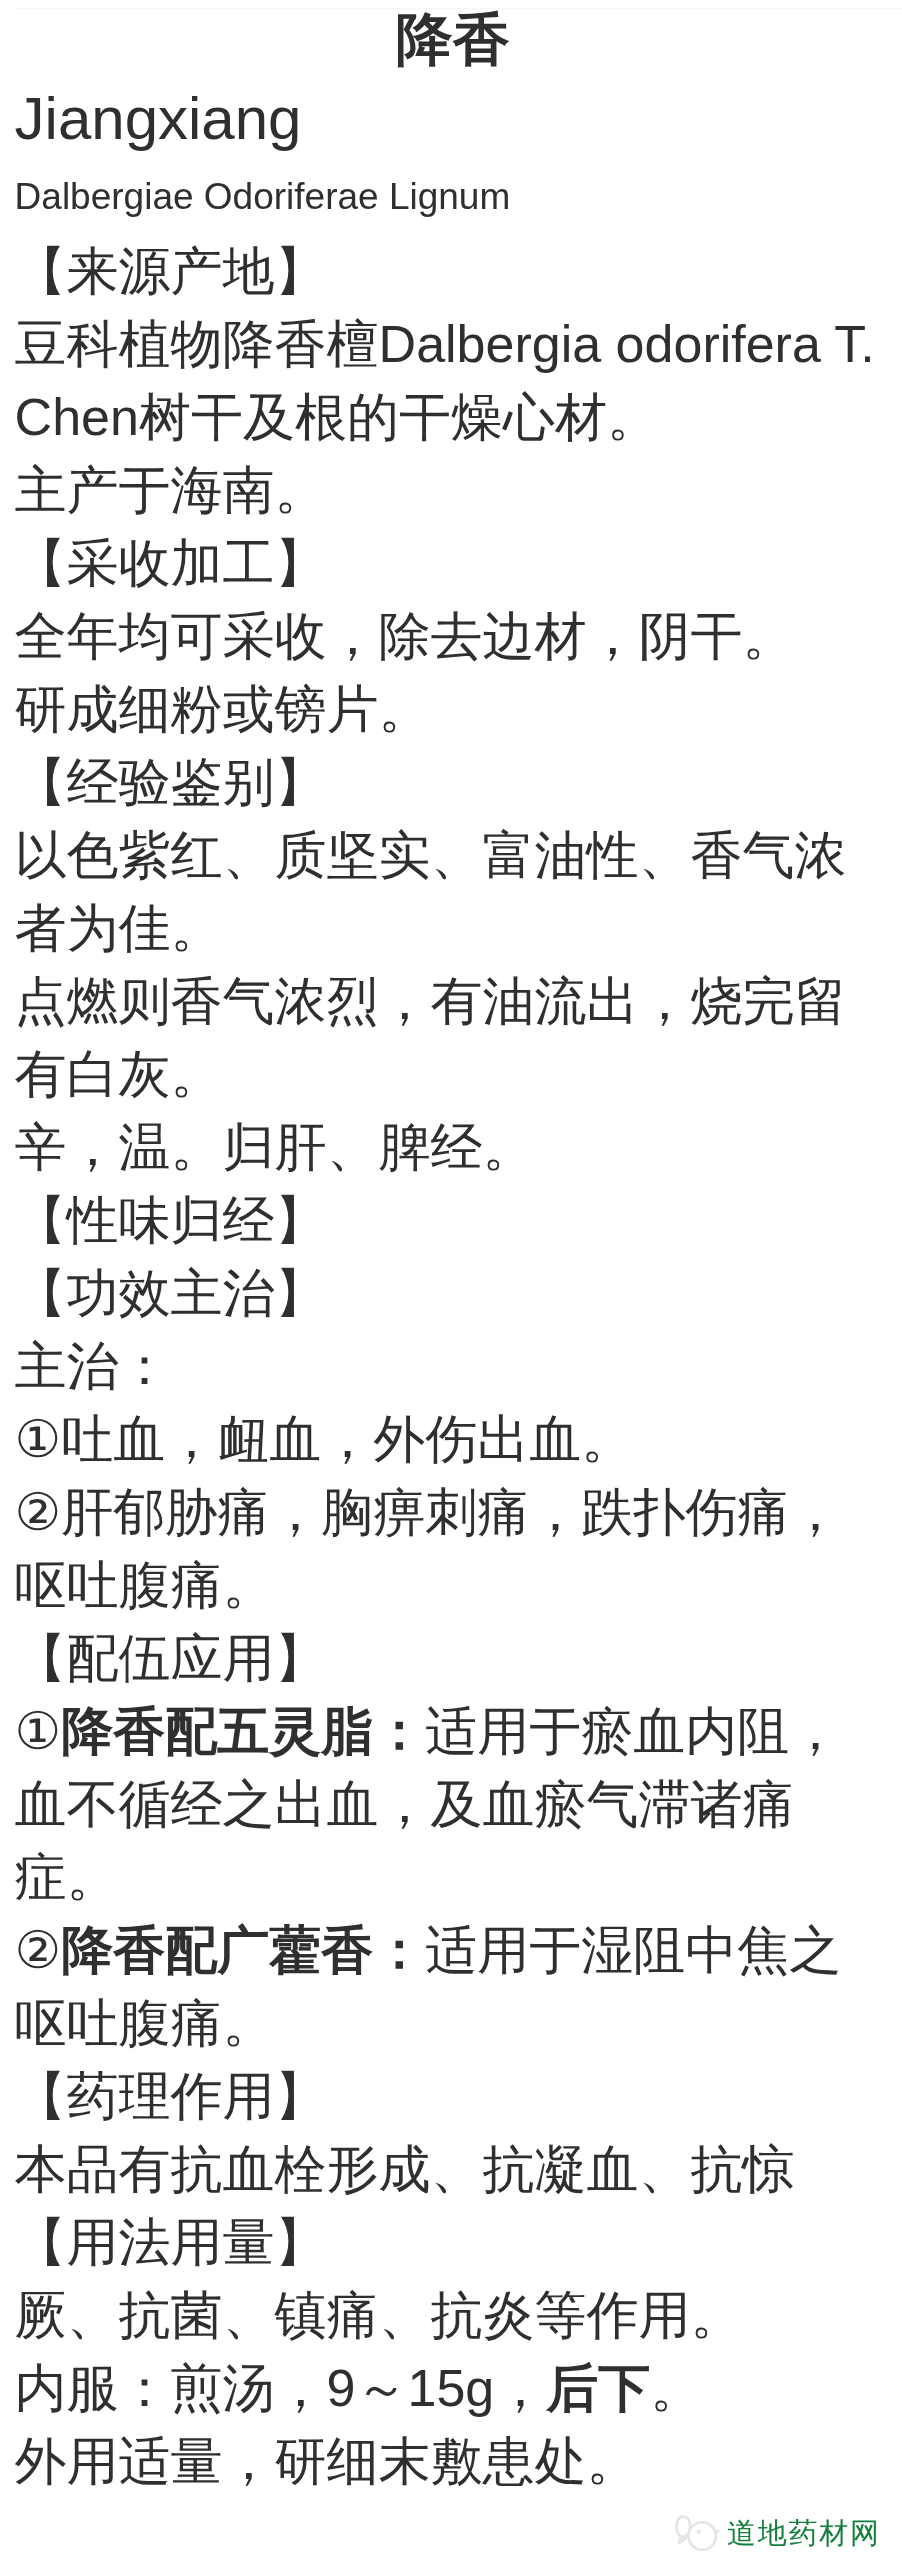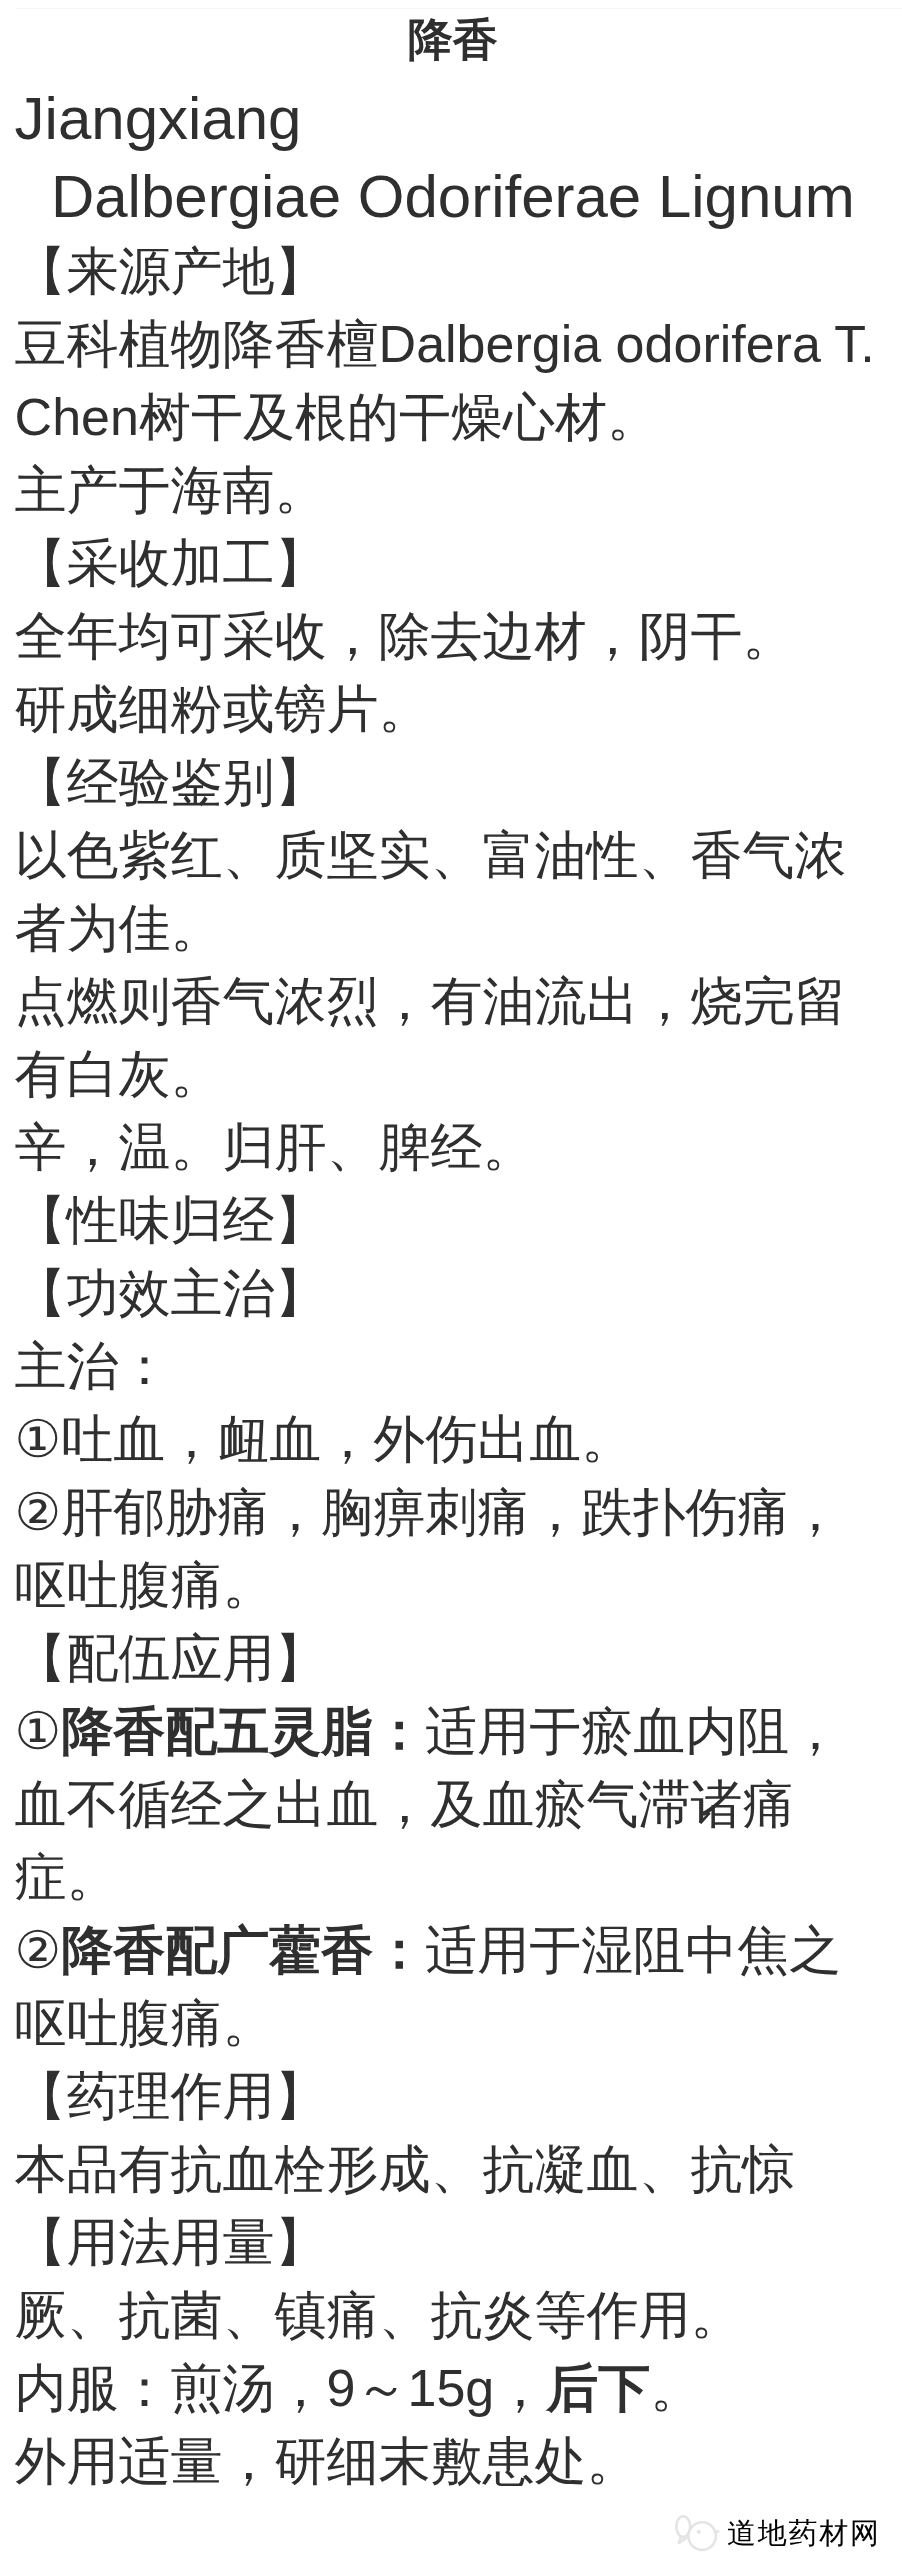--- a/index.html
+++ b/index.html
@@ -7,30 +7,30 @@
     width:903px;height:2576px;
     background:#ffffff;
     font-family:"Liberation Sans","DejaVu Sans",sans-serif;
     color:#2f2f2f;
     position:relative;
     overflow:hidden;
   }
   .top-divider{position:absolute;top:7.7px;left:14.6px;right:0;height:1.7px;background:#f6f6f6}
   #doc{padding:0 12px 0 14.6px}
   .line{white-space:nowrap;overflow:hidden}
-  .title{font-size:45px;font-weight:700;text-align:center;height:79px;line-height:79px}
+  .title{font-size:57px;font-weight:700;text-align:center;height:79px;line-height:79px}
   .pinyin{font-size:60px;text-align:left;height:79px;line-height:79px}
-  .latin{font-size:60px;text-align:center;height:77px;line-height:77px}
+  .latin{font-size:37px;text-align:left;height:77px;line-height:77px}
   .body{font-size:52px;height:73px;line-height:73px}
   .b{font-weight:700}
   .i{}
   .watermark{
     position:absolute;right:22.4px;top:2512px;
     display:flex;align-items:center;gap:5.2px;
-    color:#000000;font-size:29px;letter-spacing:1.7px;
+    color:#15803d;font-size:29px;letter-spacing:1.7px;
     text-shadow:0.9px 0.9px 0 #ffffff;
   }
   .wm-logo{flex:0 0 auto}
 </style>
 </head>
 <body>
 
 <div class="top-divider"></div>
 
 <div id="doc">

